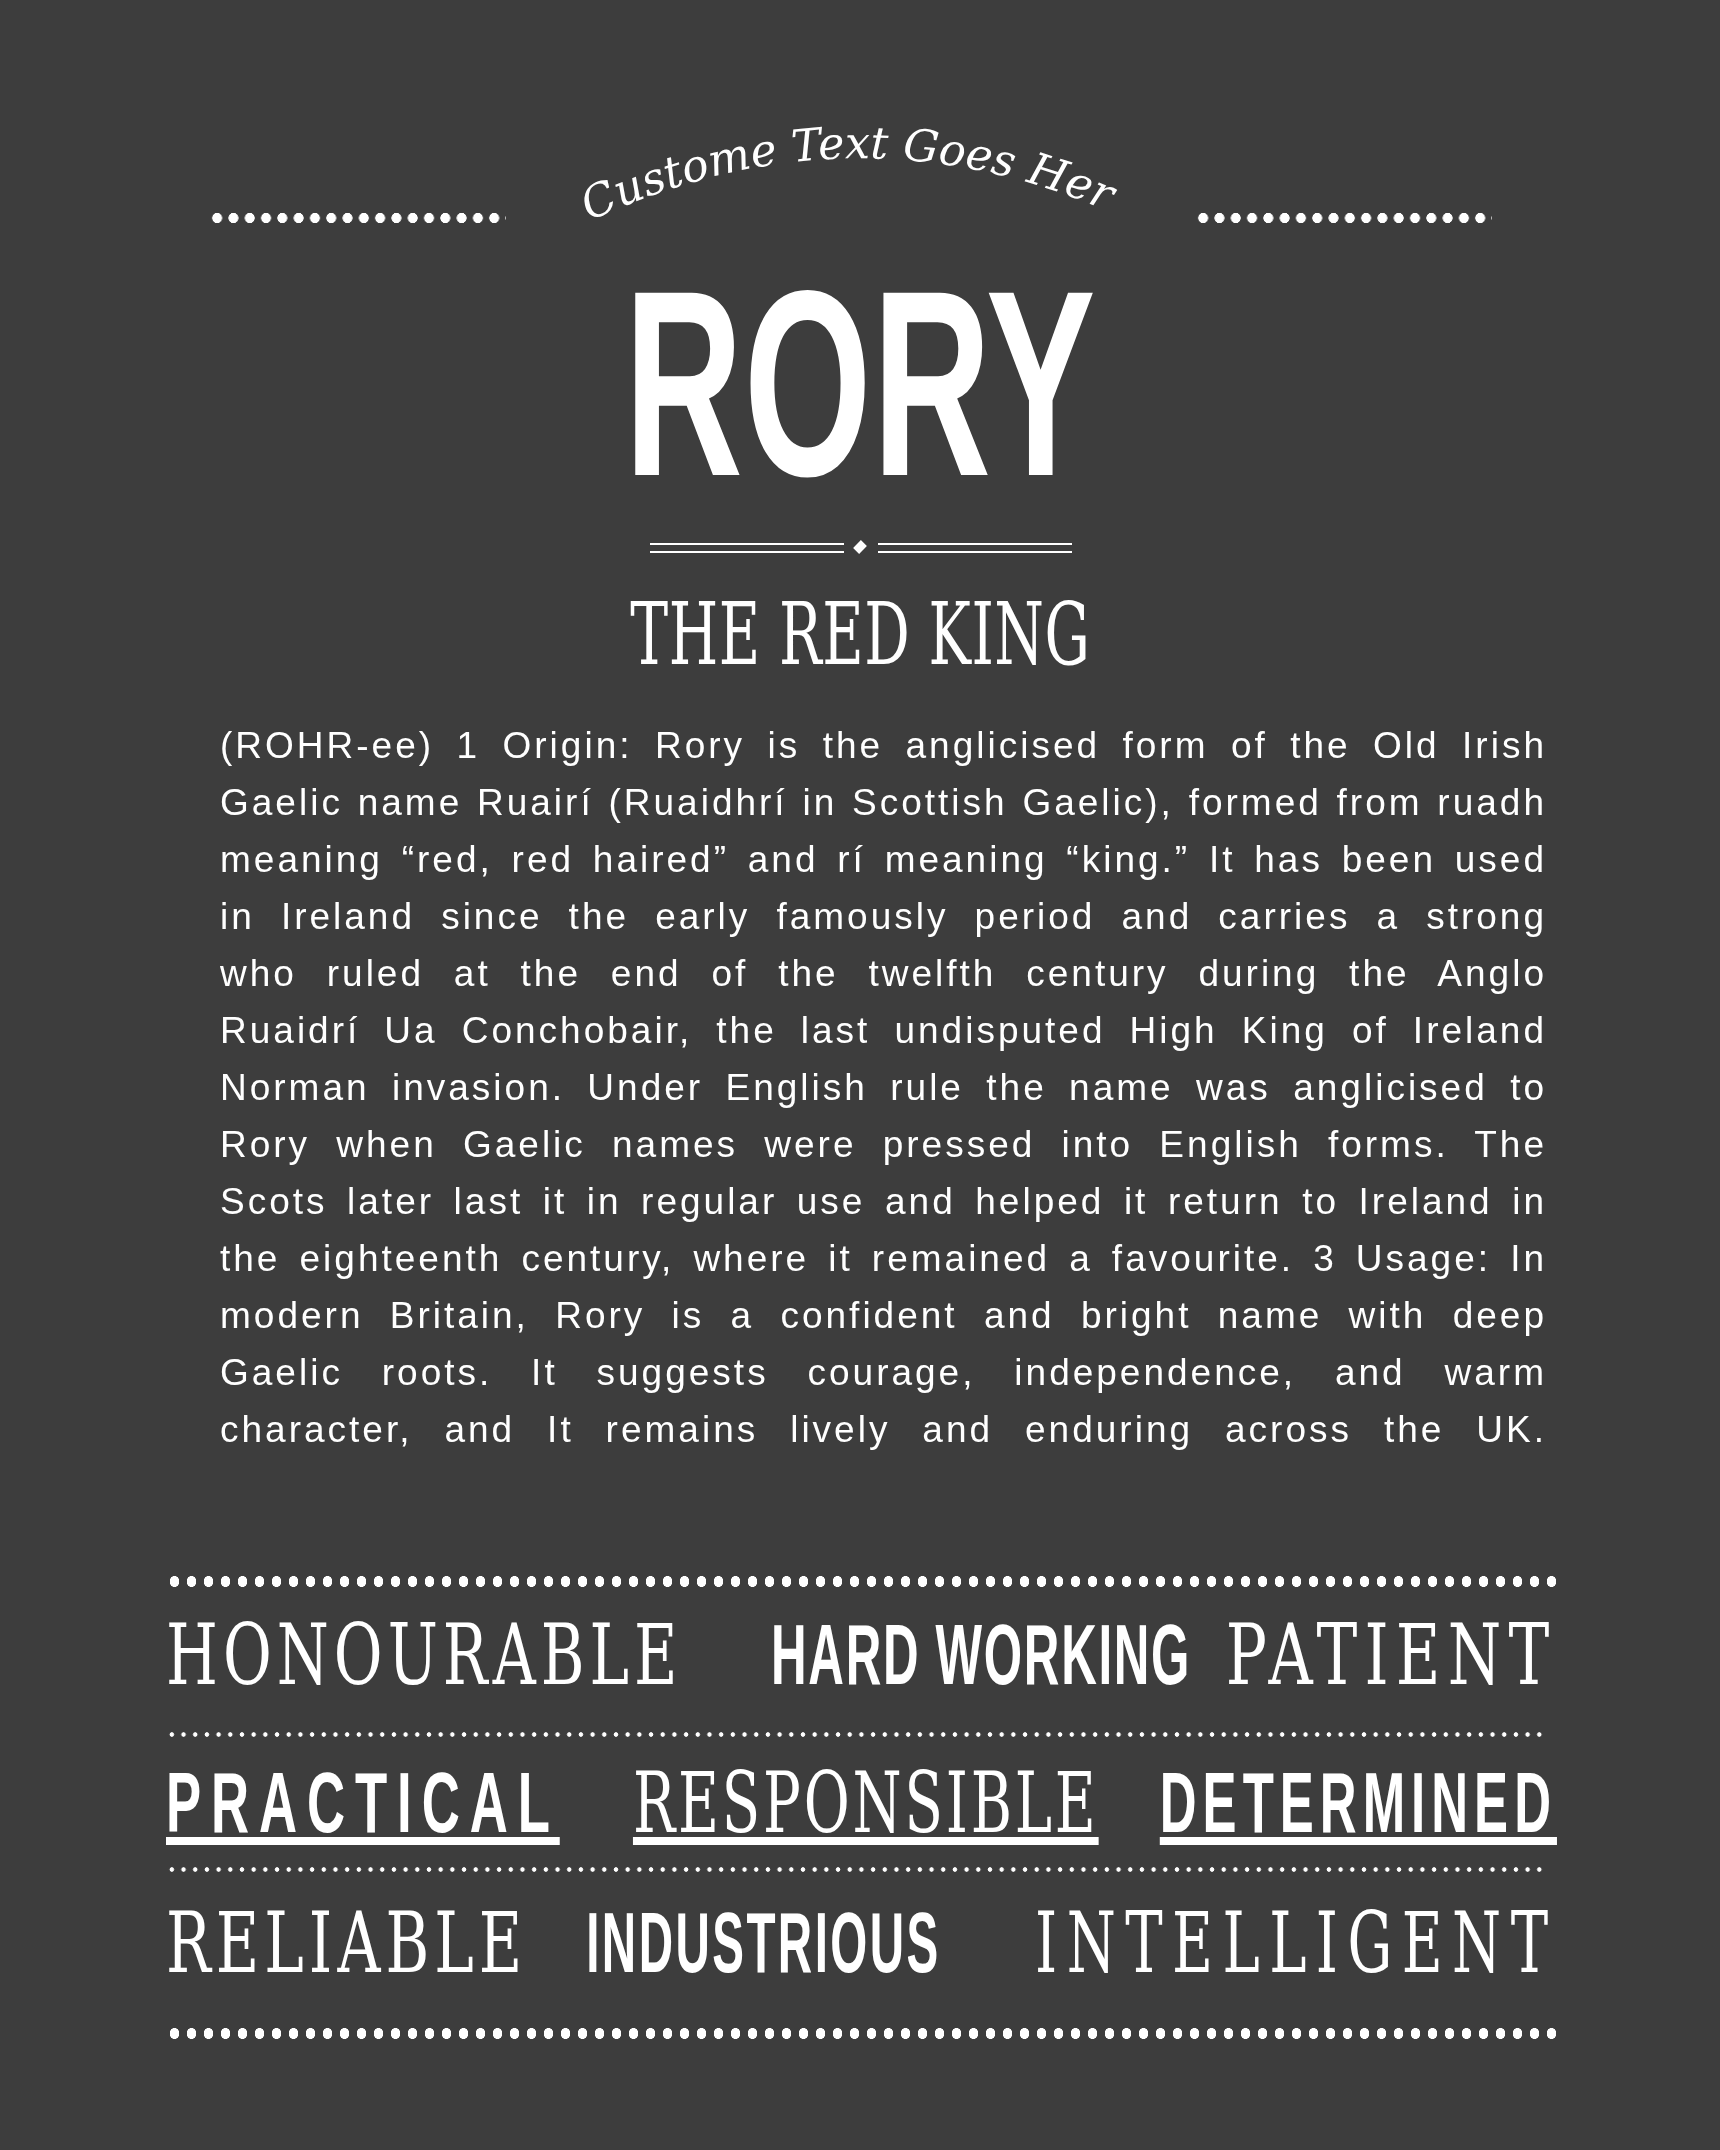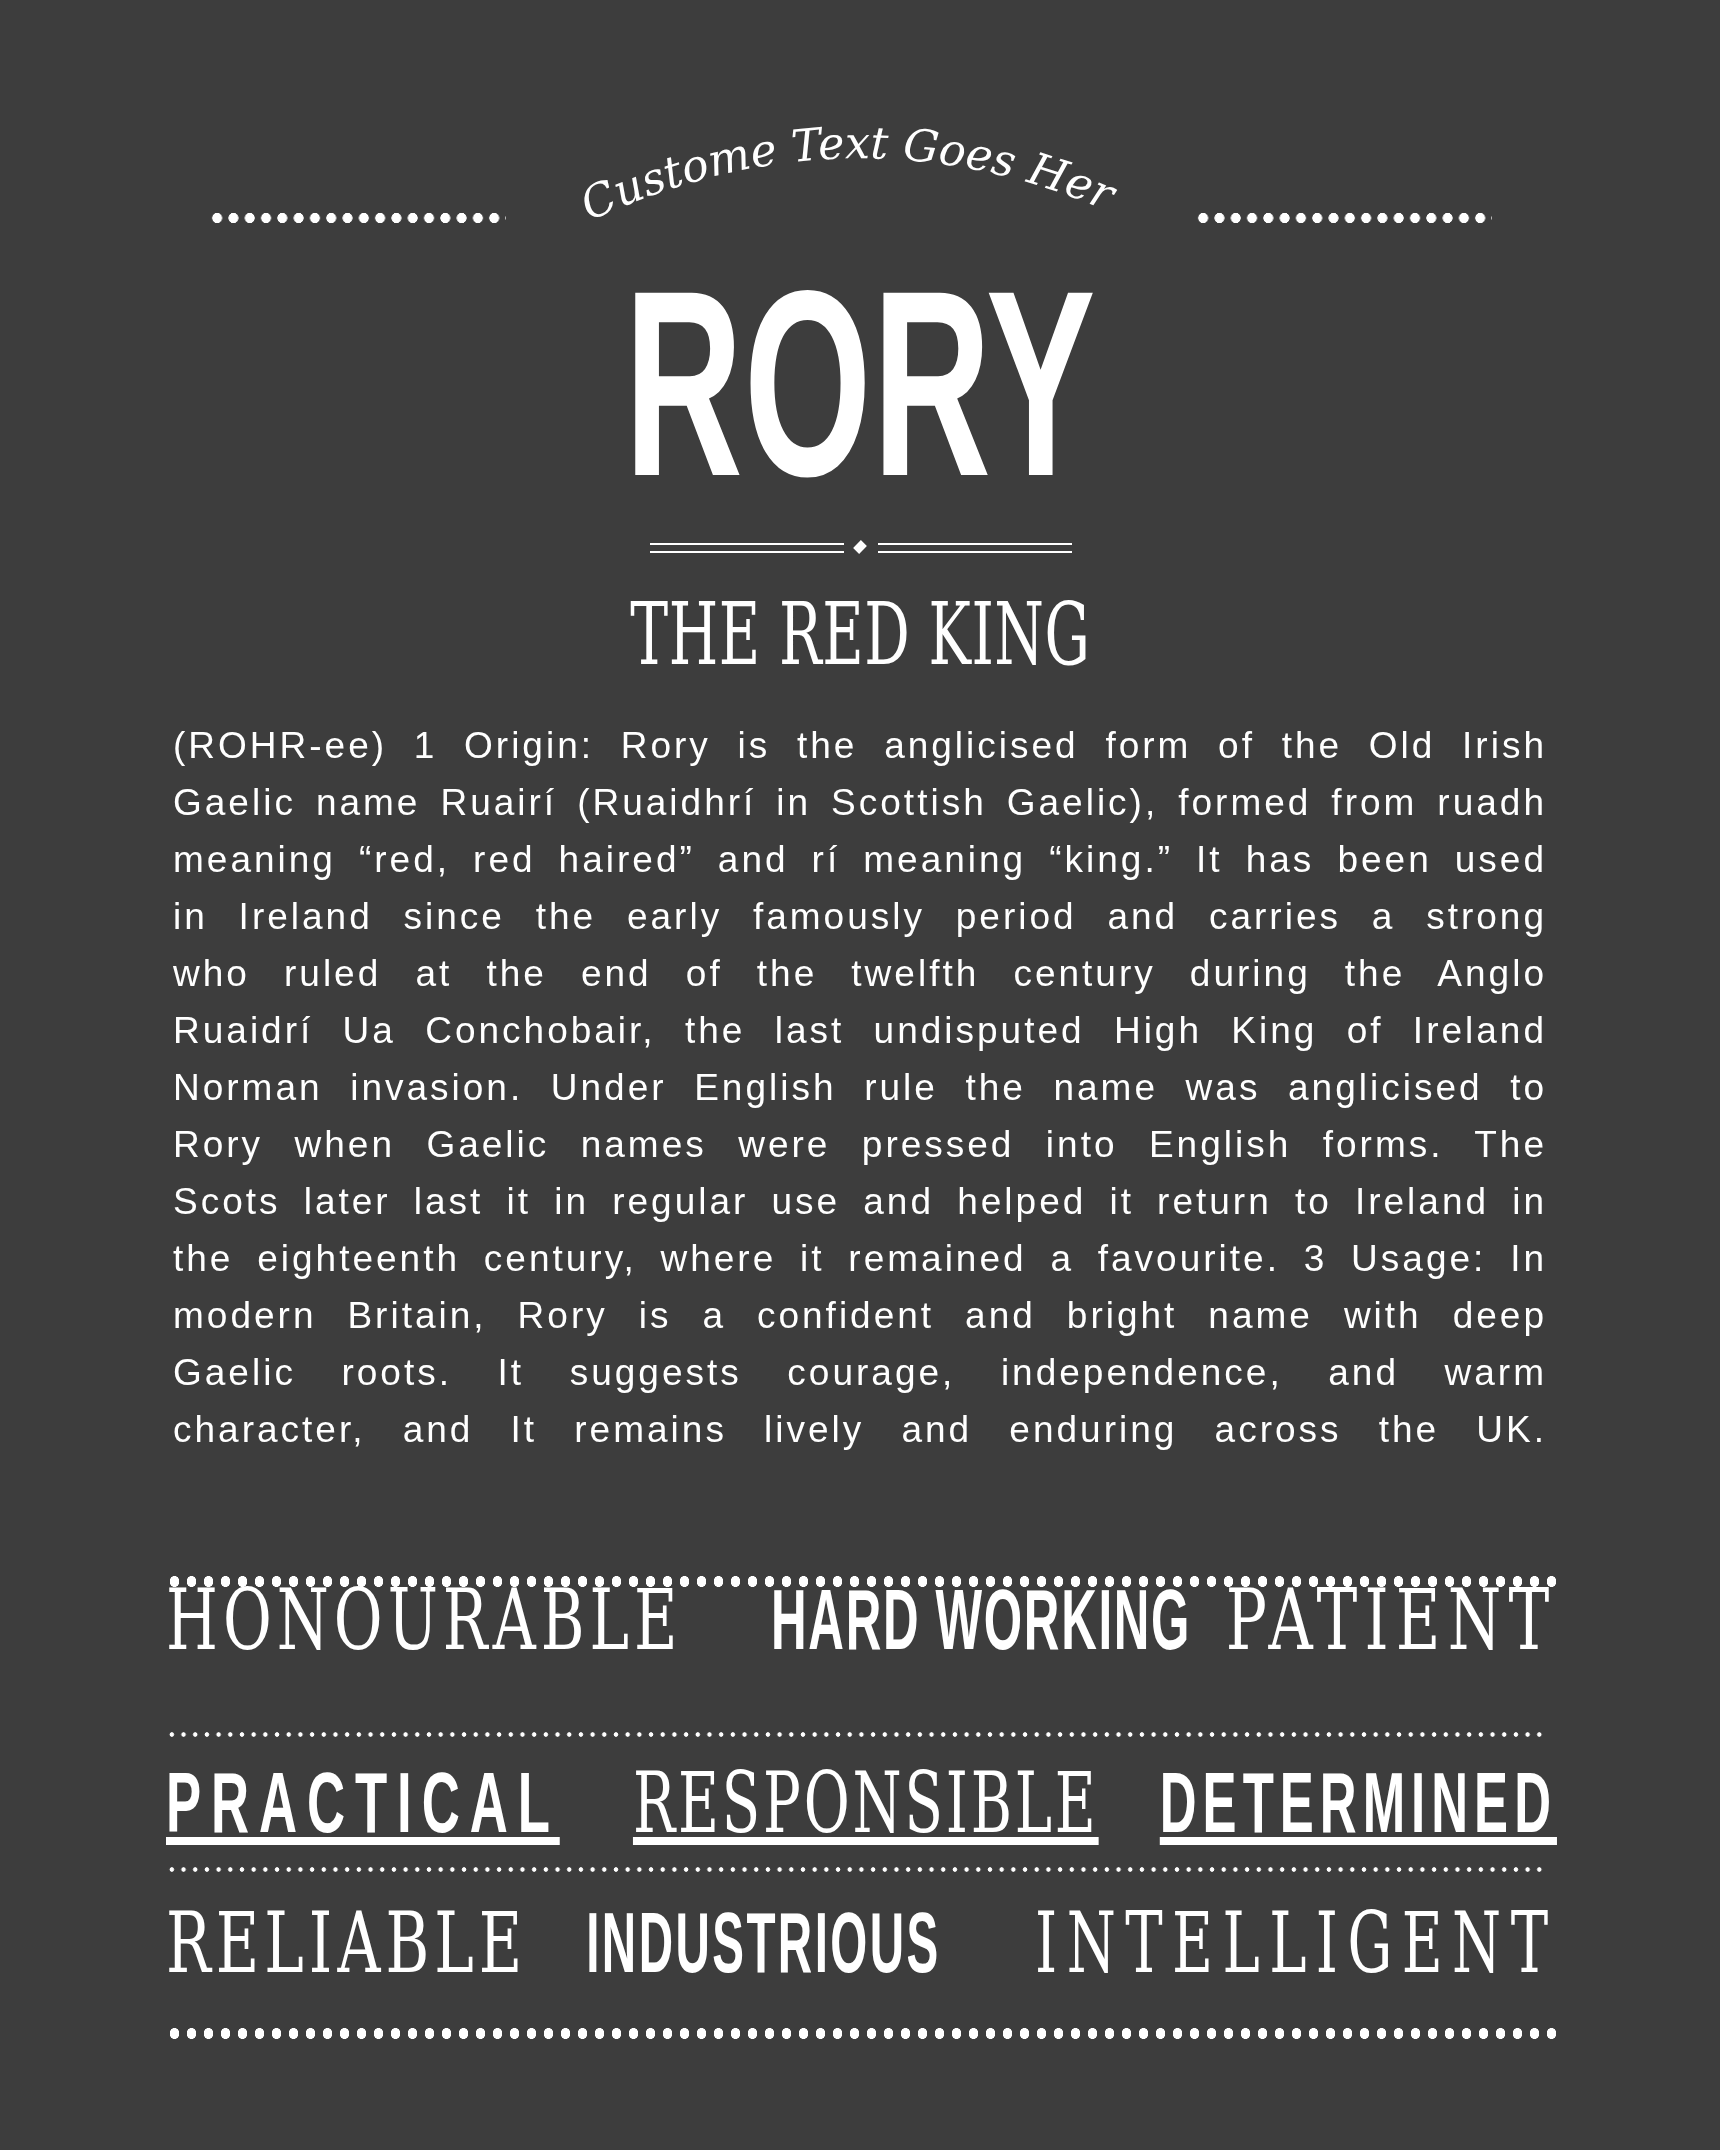--- a/index.html
+++ b/index.html
@@ -87,21 +87,21 @@
   
   .body-text {
     left: 173px; top: 717px; width: 1374px;
     font-family: "Liberation Sans", sans-serif;
     font-size: 37px;
     line-height: 57px;
     letter-spacing: 3px;
     text-align: justify;
     text-align-last: justify;
   }
-  .body-text .line { display: block; text-align: justify; text-align-last: justify; white-space: nowrap; }
+  .body-text .line { display: block; text-align: justify; text-align-last: justify; white-space: nowrap; margin-left: 47px; }
 
   
   .trait-row {
     left: 166px; width: 1391px; height: 86px;
     display: flex; justify-content: space-between; align-items: center;
   }
   .trait {
     font-size: 85px; line-height: 86px; display: inline-block;
     white-space: nowrap;
   }
@@ -150,21 +150,21 @@
   <span class="line">Rory when Gaelic names were pressed into English forms. The</span>
   <span class="line">Scots later last it in regular use and helped it return to Ireland in</span>
   <span class="line">the eighteenth century, where it remained a favourite. 3 Usage: In</span>
   <span class="line">modern Britain, Rory is a confident and bright name with deep</span>
   <span class="line">Gaelic roots. It suggests courage, independence, and warm</span>
   <span class="line">character, and It remains lively and enduring across the UK.</span>
 </div>
 
 <div class="abs dots-big" style="left:166px; top:1575px; width:1391px;"></div>
 
-<div class="abs trait-row" style="top:1577px;gap:28px;">
+<div class="abs trait-row" style="top:1612px;gap:28px;">
   <span class="trait light" style="transform:scaleX(0.70); transform-origin:left center; letter-spacing:7.2px; margin-right:-168px;">HONOURABLE</span>
   <span class="trait bold" style="transform:scaleX(0.58); transform-origin:center; letter-spacing:2.9px; margin:0 -172px;">HARD WORKING</span>
   <span class="trait light" style="transform:scaleX(0.72); transform-origin:right center; letter-spacing:10px; margin-left:-129px;">PATIENT</span>
 </div>
 
 <div class="abs dots-thin" style="left:166px; top:1731px; width:1380px;"></div>
 
 <div class="abs trait-row" style="top:1760px;text-decoration:underline;">
   <span class="trait bold" style="transform:scaleX(0.62); transform-origin:left center; letter-spacing:16px; margin-right:-165px;">PRACTICAL</span>
   <span class="trait light" style="transform:scaleX(0.66); transform-origin:center; letter-spacing:4.3px; margin:0 -151px;">RESPONSIBLE</span>

